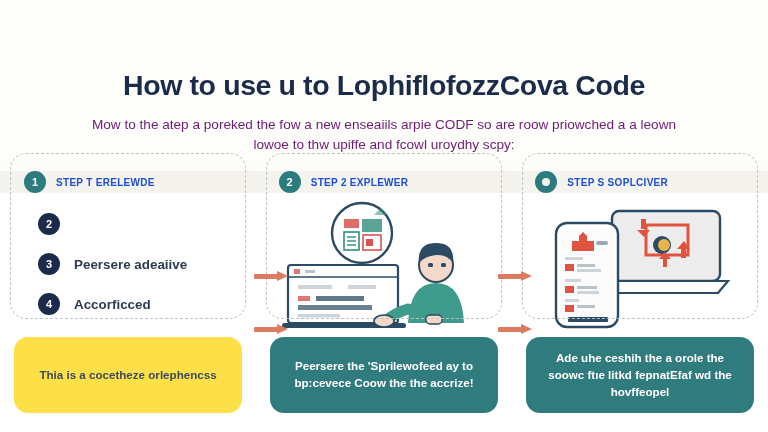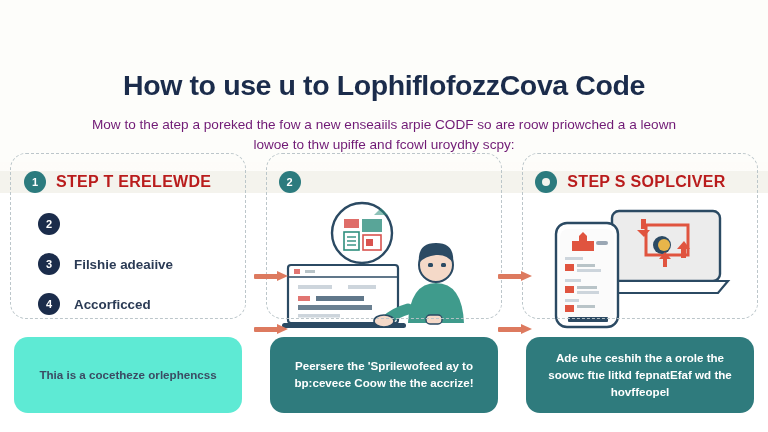--- a/index.html
+++ b/index.html
@@ -74,24 +74,24 @@
     color:transparent;
   }
   .badge.ring::after{
     content:"";
     position:absolute;left:50%;top:50%;
     width:8px;height:8px;border-radius:50%;
     background:#f4f3ed;
     transform:translate(-50%,-50%);
   }
   .step-label{
-    font-size:16px;
+    font-size:10px;
     font-weight:700;
     letter-spacing:0.3px;
-    color:#b91c1c;
+    color:#1d4ed8;
     white-space:nowrap;
   }
 
   
   .columns{
     flex:1;
     display:flex;
     position:relative;
     background:#ffffff;
   }
@@ -152,21 +152,21 @@
     border-radius:14px;
     padding:13px 14px;
     box-sizing:border-box;
     text-align:center;
     font-size:11.6px;
     line-height:1.45;
     font-weight:700;
     min-height:58px;
     display:flex;align-items:center;justify-content:center;
   }
-  .foot-box.grey{background:#5eead4;color:#3b4b63;}
+  .foot-box.grey{background:#fde047;color:#3b4b63;}
   .foot-box.teal{background:#2f7b7d;color:#ffffff;}
 
   
   .arrows{
     position:absolute;
     top:78px;
     width:46px;height:62px;
     display:flex;flex-direction:column;justify-content:space-between;
     align-items:center;
     z-index:6;
@@ -200,39 +200,40 @@
     <p class="subtitle">Mow to the atep a poreked the fow a new enseaiils arpie CODF so are roow priowched a a leown lowoe to thw upiffe and fcowl uroydhy scpy:</p>
   </div>
 
   <div class="steps-band">
     <div class="band-col">
       <span class="badge">1</span>
       <span class="step-label">STEP T ERELEWDE</span>
     </div>
     <div class="band-col">
       <span class="badge">2</span>
+      <span class="step-label">STEP 2 EXPLEWER</span>
     </div>
     <div class="band-col">
       <span class="badge ring"></span>
       <span class="step-label">STEP S SOPLCIVER</span>
     </div>
   </div>
 
   <div class="columns">
 
     <div class="col">
       <div class="dash-frame"></div>
       <div class="col-body">
         <div class="list">
           <div class="list-item">
             <span class="list-badge">2</span>
           </div>
           <div class="list-item">
             <span class="list-badge">3</span>
-            <span class="list-text">Filshie adeaiive</span>
+            <span class="list-text">Peersere adeaiive</span>
           </div>
           <div class="list-item">
             <span class="list-badge">4</span>
             <span class="list-text">Accorficced</span>
           </div>
         </div>
       </div>
     </div>
 
     <div class="col">

